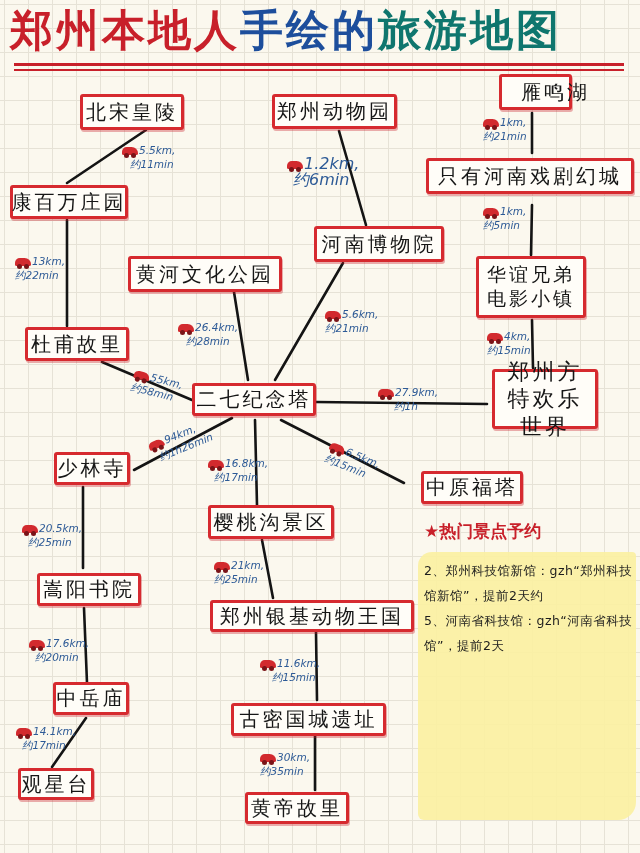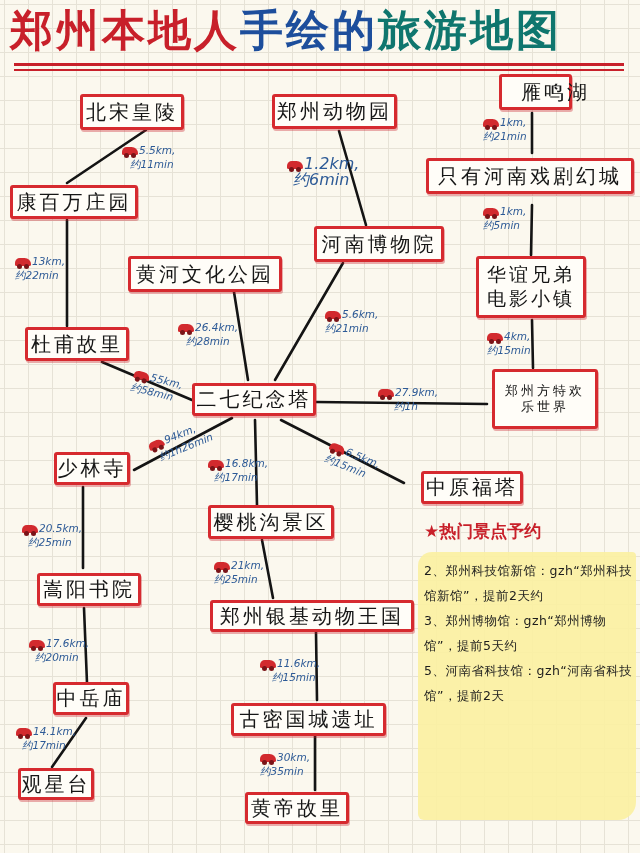--- a/index.html
+++ b/index.html
@@ -94,42 +94,42 @@
 
 <div class="box" style="left:80px;top:94px;width:104px;height:36px;">
     <span>北宋皇陵</span>
   </div>
 <div class="box" style="left:272px;top:94px;width:125px;height:35px;">
     <span>郑州动物园</span>
   </div>
 <div class="box" style="left:499px;top:74px;width:73px;height:36px;padding-left:44px;">
     <span>雁鸣湖</span>
   </div>
-<div class="box" style="left:10px;top:185px;width:128px;height:34px;">
+<div class="box" style="left:10px;top:185px;width:118px;height:34px;">
     <span>康百万庄园</span>
   </div>
 <div class="box" style="left:426px;top:158px;width:208px;height:36px;">
     <span>只有河南戏剧幻城</span>
   </div>
 <div class="box" style="left:314px;top:226px;width:130px;height:36px;">
     <span>河南博物院</span>
   </div>
 <div class="box" style="left:128px;top:256px;width:154px;height:36px;">
     <span>黄河文化公园</span>
   </div>
 <div class="box two" style="left:476px;top:256px;width:110px;height:62px;font-size:19px;">
     <span style="display:block;width:90px;">华谊兄弟电影小镇</span>
   </div>
 <div class="box" style="left:25px;top:327px;width:104px;height:34px;">
     <span>杜甫故里</span>
   </div>
 <div class="box" style="left:192px;top:383px;width:124px;height:33px;">
     <span>二七纪念塔</span>
   </div>
-<div class="box two" style="left:492px;top:369px;width:106px;height:60px;font-size:13px;">
+<div class="box two" style="left:492px;top:369px;width:106px;height:60px;font-size:22px;">
     <span style="display:block;width:90px;">郑州方特欢乐世界</span>
   </div>
 <div class="box" style="left:54px;top:452px;width:76px;height:33px;">
     <span>少林寺</span>
   </div>
 <div class="box" style="left:421px;top:471px;width:102px;height:33px;">
     <span>中原福塔</span>
   </div>
 <div class="box" style="left:208px;top:505px;width:126px;height:34px;">
     <span>樱桃沟景区</span>
@@ -170,15 +170,14 @@
 <div class="lbl" style="left:214px;top:558px;"><span class="car"></span><span>21km,</span><br><span>约25min</span></div>
 <div class="lbl" style="left:29px;top:636px;"><span class="car"></span><span>17.6km,</span><br><span style="margin-left:6px">约20min</span></div>
 <div class="lbl" style="left:260px;top:656px;"><span class="car"></span><span>11.6km,</span><br><span style="margin-left:12px">约15min</span></div>
 <div class="lbl" style="left:16px;top:724px;"><span class="car"></span><span>14.1km,</span><br><span style="margin-left:6px">约17min</span></div>
 <div class="lbl" style="left:260px;top:750px;"><span class="car"></span><span>30km,</span><br><span>约35min</span></div>
 
 <div class="booking-title">★热门景点予约</div>
 <div class="note"></div>
 <div class="note-list">
   <div class="note-item">2、郑州科技馆新馆：gzh“郑州科技馆新馆”，提前2天约</div>
-  <div class="note-item">3、郑州博物馆：gzh“郑州博物馆”，提前5天约</div>
   <div class="note-item">5、河南省科技馆：gzh“河南省科技馆”，提前2天</div>
 </div>
 
 </body></html>

